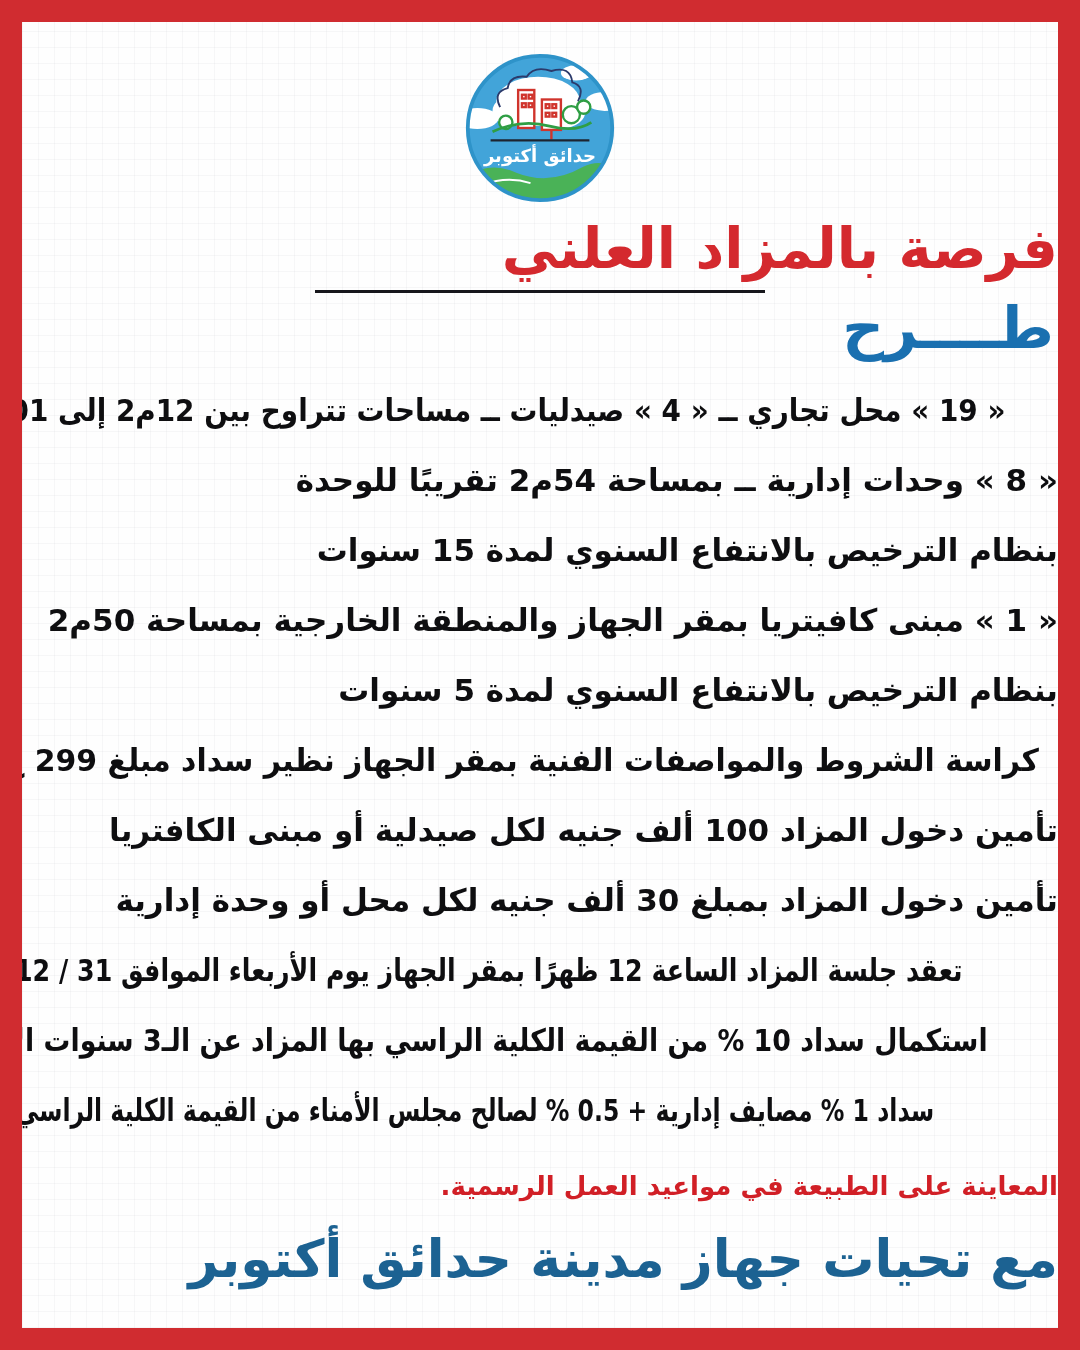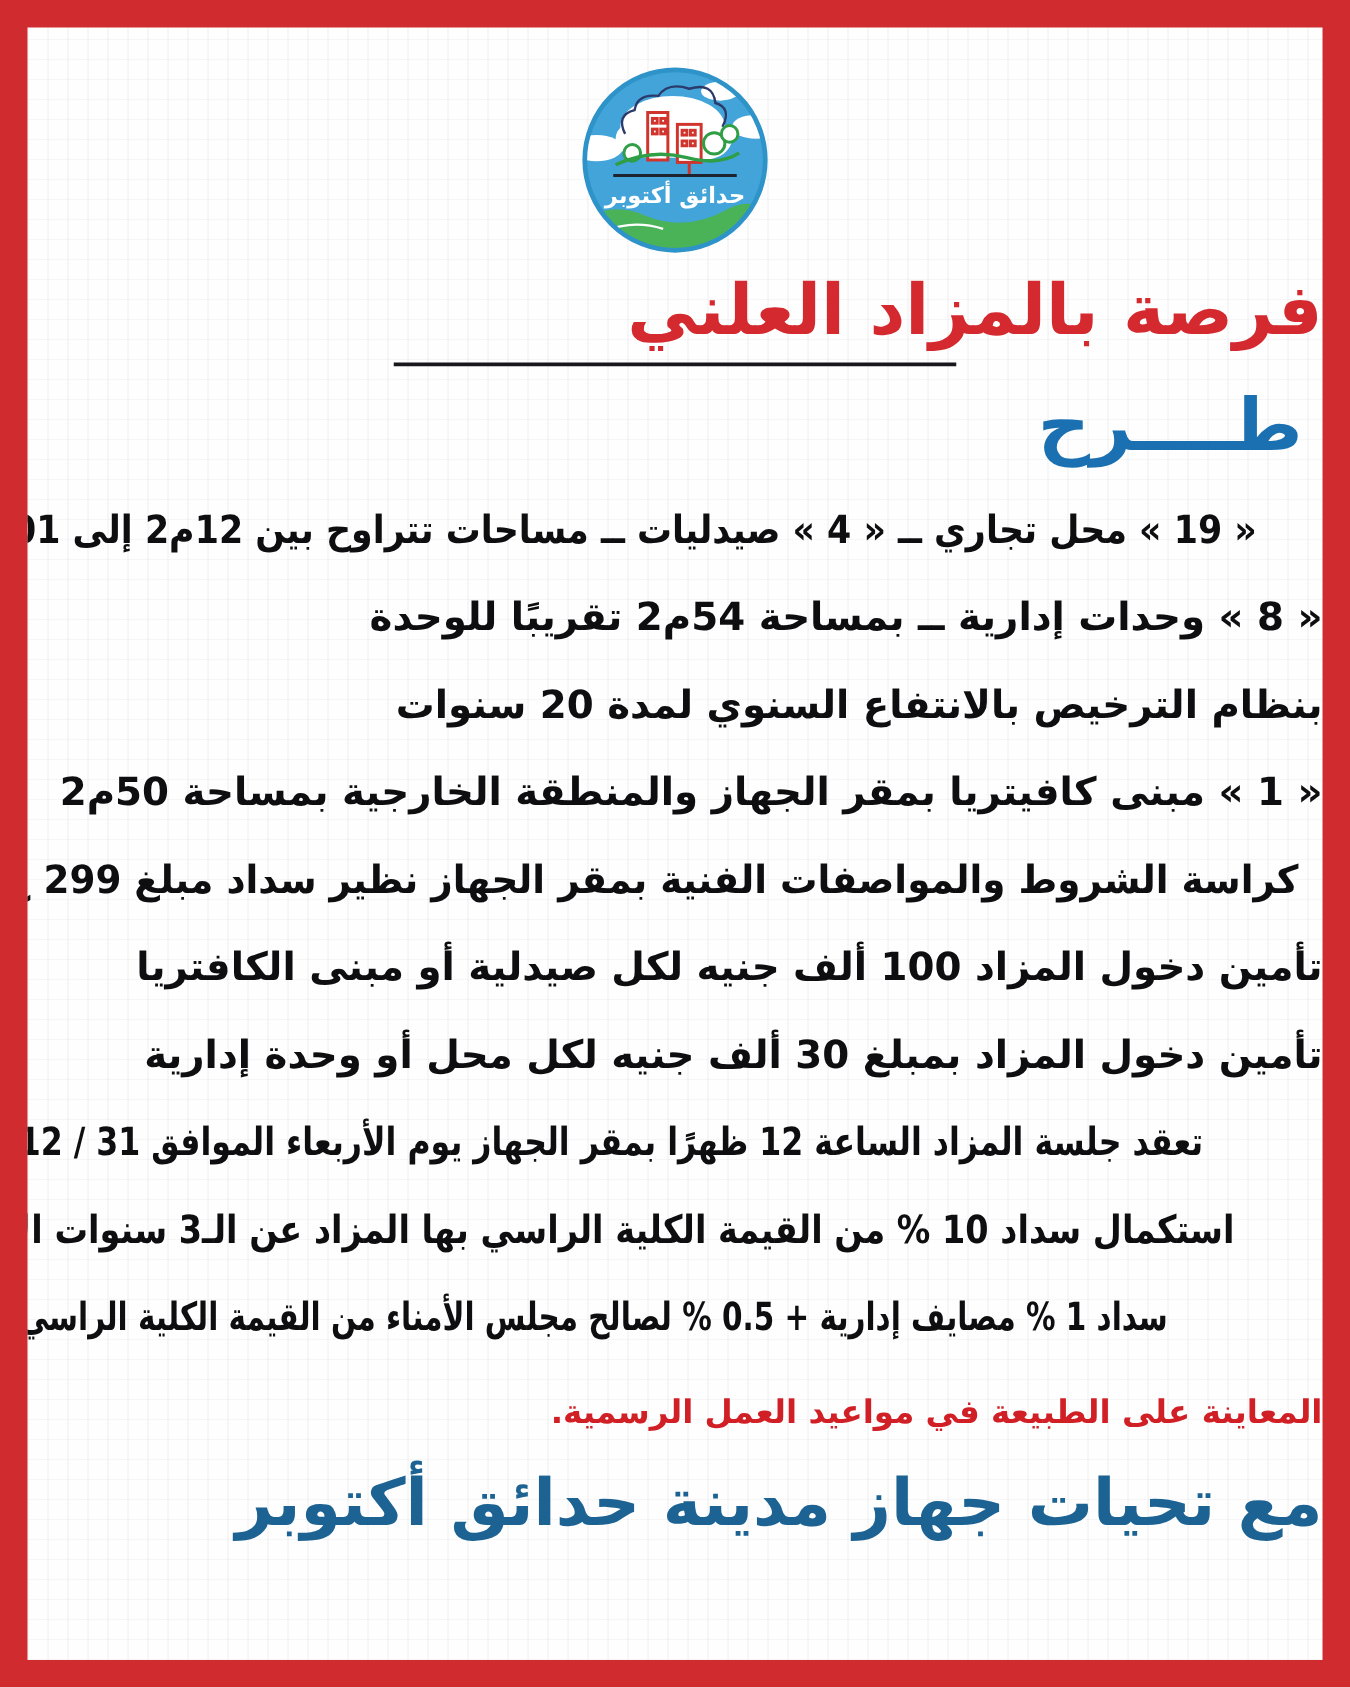--- a/index.html
+++ b/index.html
@@ -30,21 +30,21 @@
     font-weight:800;
     line-height:1.25;
     white-space:nowrap;
   }
   .title-divider{
     width:450px;height:3px;
     background:#17171c;
     margin:6px auto 4px;
   }
   .subtitle{
-    margin:16px;
+    margin:4px;
     color:#1a70b0;
     font-size:58px;
     font-weight:800;
     line-height:1.1;
     white-space:nowrap;
   }
   .lines{margin-top:14px;}
   .body-line{
     height:70px;
     line-height:70px;
@@ -129,22 +129,23 @@
 
   <h1 class="page-title fit">فرصة بالمزاد العلني</h1>
 
   <div class="title-divider"></div>
 
   <h2 class="subtitle fit">طــــرح</h2>
 
   <div class="lines">
     <div class="body-line fit" style="transform: scaleX(0.898526);">« 19 » محل تجاري ــ « 4 » صيدليات ــ مساحات تتراوح بين 12م2 إلى 101م</div>
     <div class="body-line fit">« 8 » وحدات إدارية ــ بمساحة 54م2 تقريبًا للوحدة</div>
-    <div class="body-line fit">بنظام الترخيص بالانتفاع السنوي لمدة 20 سنوات</div>
+    <div class="body-line fit">بنظام الترخيص بالانتفاع السنوي لمدة 15 سنوات</div>
     <div class="body-line fit">« 1 » مبنى كافيتريا بمقر الجهاز والمنطقة الخارجية  بمساحة 50م2</div>
+    <div class="body-line fit">بنظام الترخيص بالانتفاع السنوي لمدة 5 سنوات</div>
     <div class="body-line fit" style="transform: scaleX(0.962825);">كراسة الشروط والمواصفات الفنية بمقر الجهاز نظير سداد مبلغ 299 ج</div>
     <div class="body-line fit">تأمين دخول المزاد 100 ألف جنيه لكل صيدلية أو مبنى الكافتريا</div>
     <div class="body-line fit">تأمين دخول المزاد بمبلغ 30 ألف جنيه لكل محل أو وحدة إدارية</div>
     <div class="body-line fit" style="transform: scaleX(0.815748);">تعقد جلسة المزاد الساعة 12 ظهرًا بمقر الجهاز يوم الأربعاء الموافق 31 / 12 /2025</div>
     <div class="body-line fit" style="transform: scaleX(0.864053);">استكمال سداد 10 % من القيمة الكلية الراسي بها المزاد عن الـ3 سنوات الأولى</div>
     <div class="body-line fit" style="transform: scaleX(0.761205);">سداد 1 % مصايف إدارية + 0.5 % لصالح مجلس الأمناء من القيمة الكلية الراسي بها المزاد</div>
   </div>
 
   <div class="inspection-line fit">المعاينة على الطبيعة في مواعيد العمل الرسمية.</div>
 

